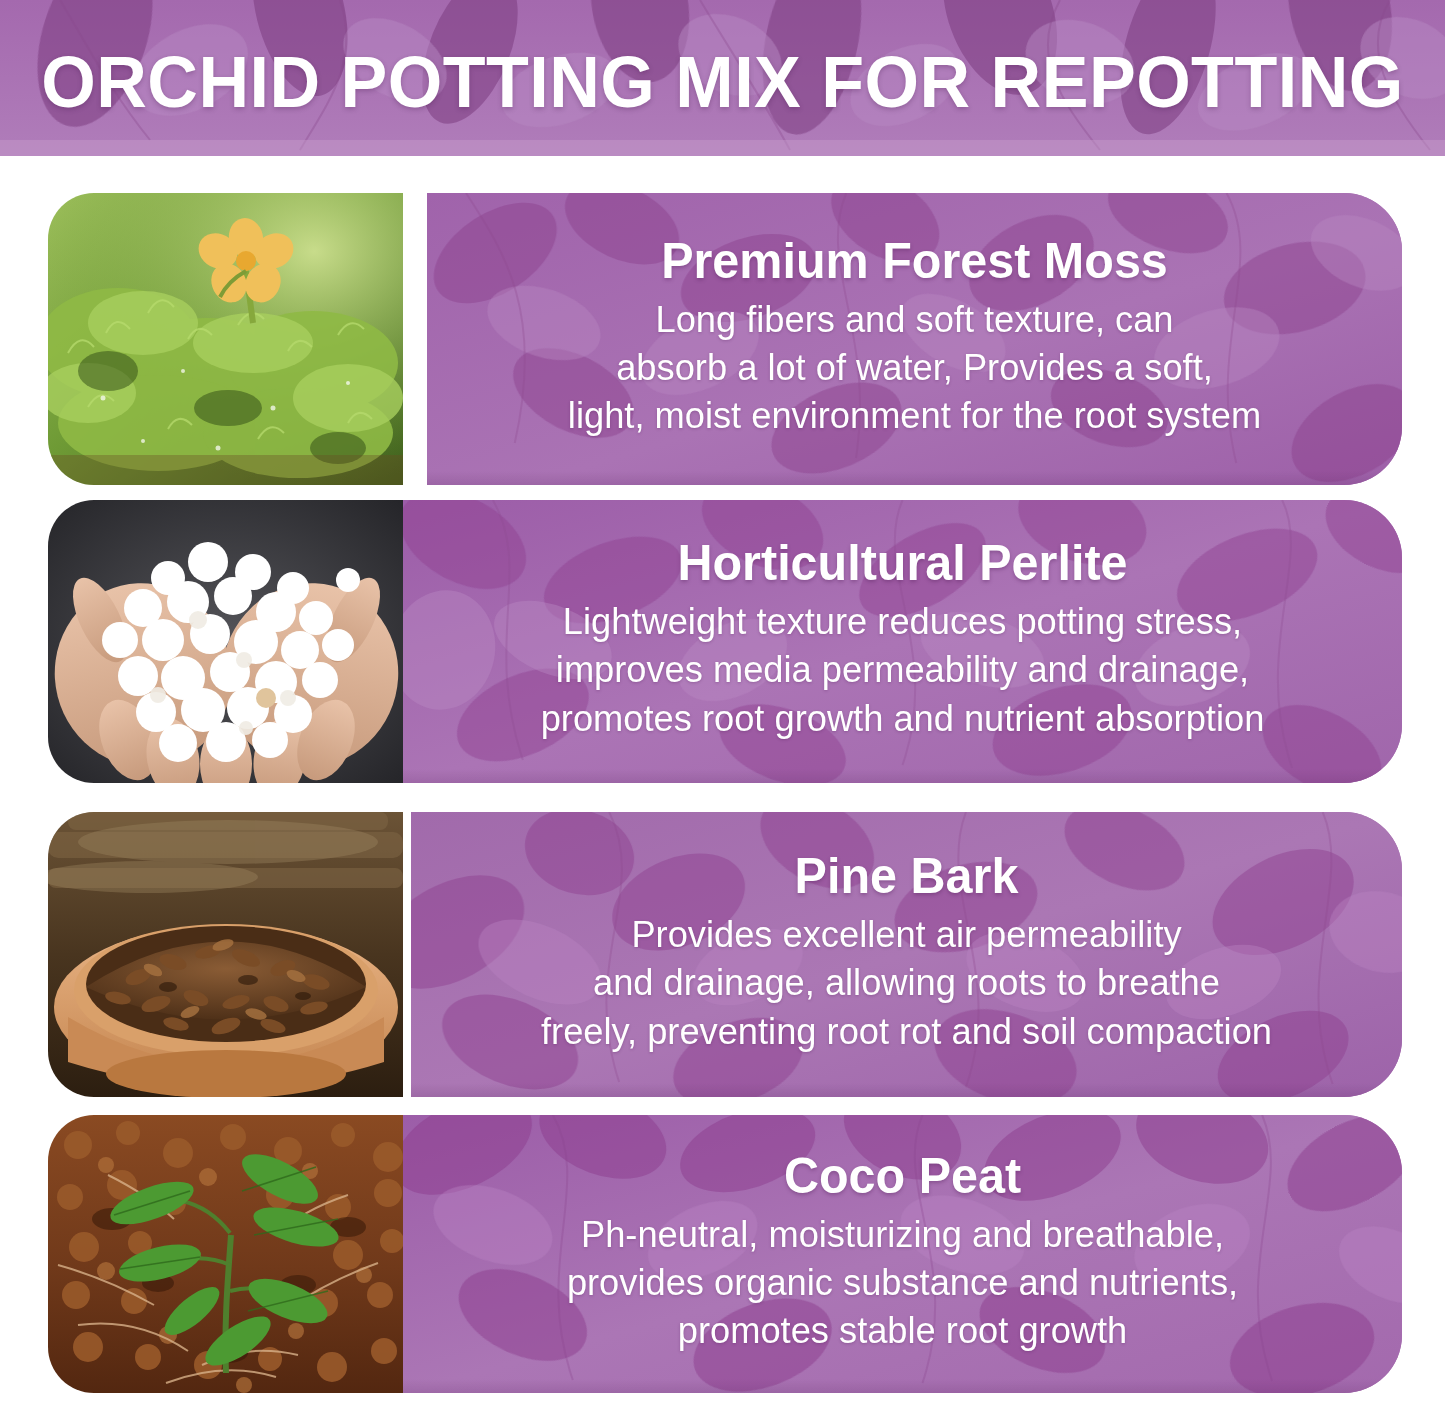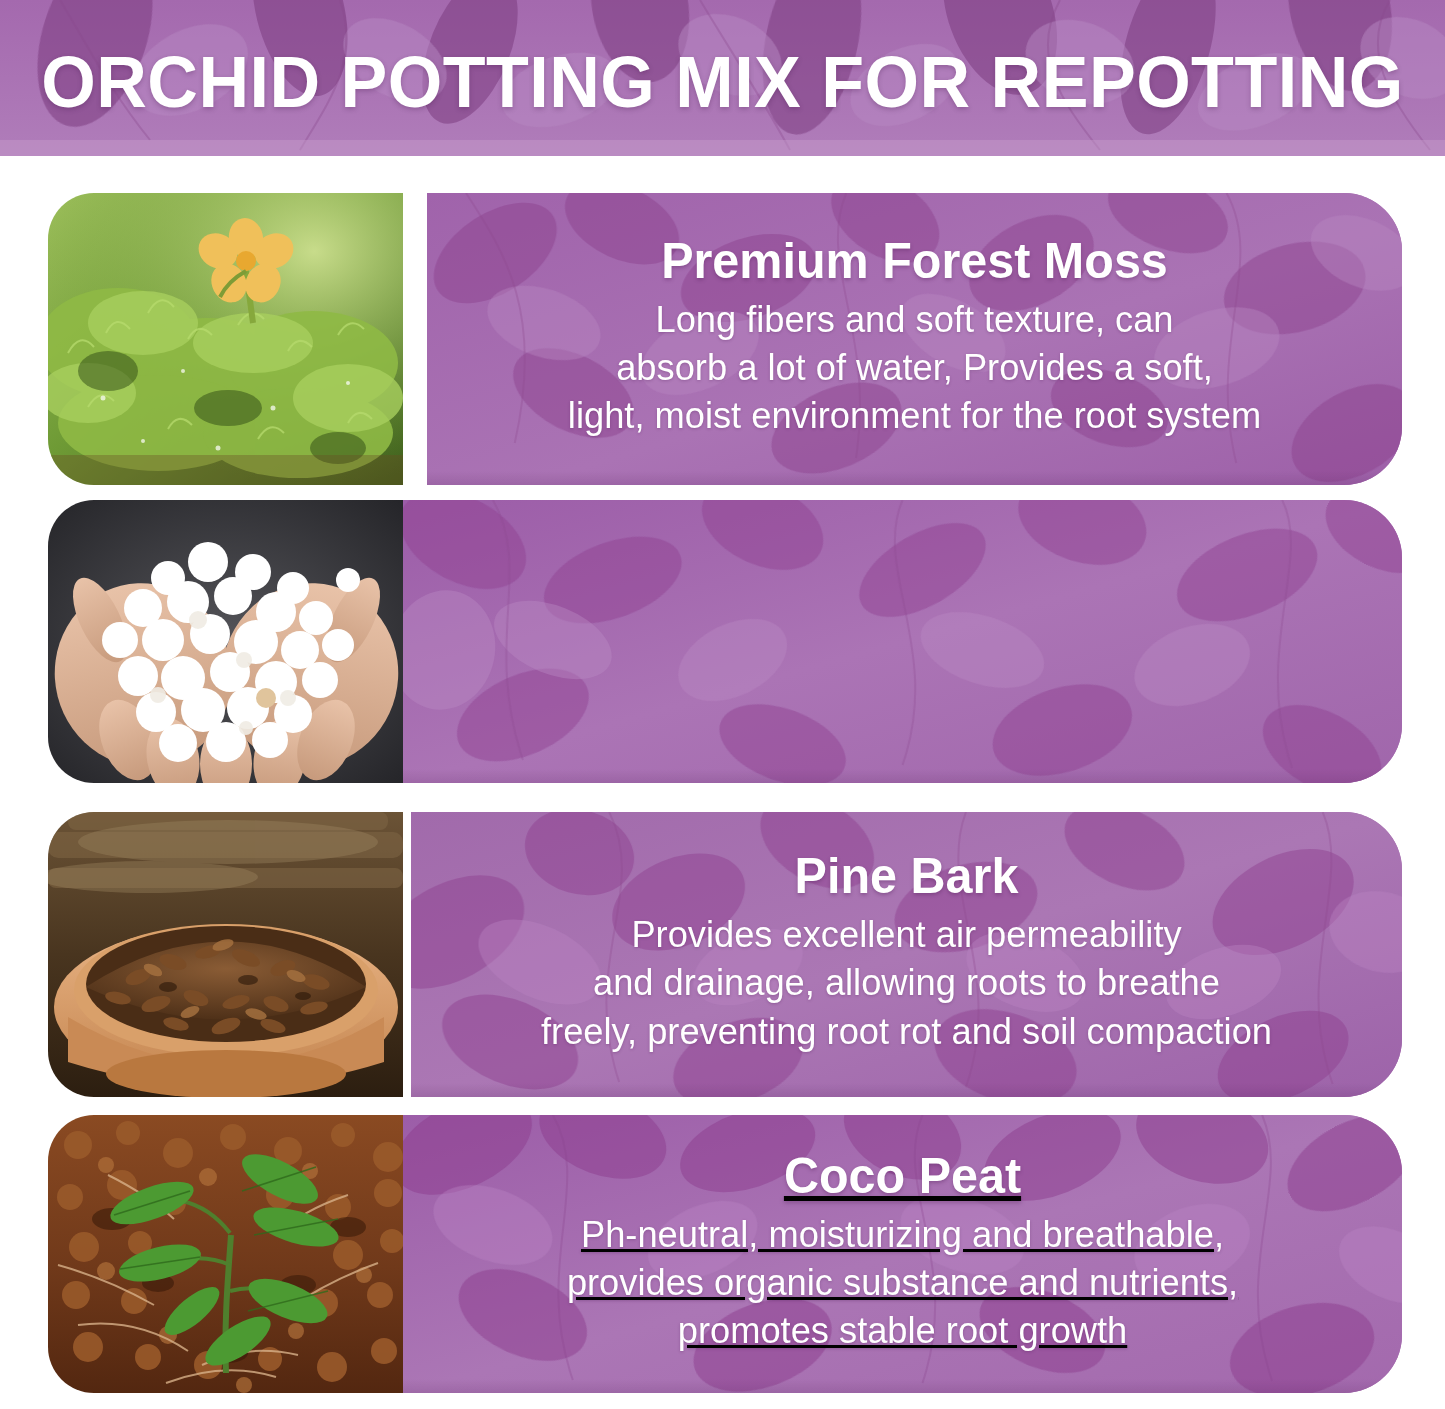--- a/index.html
+++ b/index.html
@@ -34,21 +34,21 @@
   }
 
   
   .row {
     position: absolute; left: 0; width: 1445px;
     display: flex; align-items: stretch;
   }
   .row-1 { top: 193px;  height: 292px; gap: 24px; }
   .row-2 { top: 500px;  height: 283px; }
   .row-3 { top: 812px;  height: 285px; gap: 8px; }
-  .row-4 { top: 1115px; height: 278px; text-decoration: underline; }
+  .row-4 { top: 1115px; height: 278px; }
 
   
   .thumb {
     position: relative;
     width: 355px; flex: 0 0 355px;
     margin-left: 48px;
     border-radius: 46px 0 0 46px;
     overflow: hidden;
   }
   .thumb-inner { position:absolute; inset:0; }
@@ -366,20 +366,28 @@
             <ellipse cx="40" cy="150" rx="52" ry="60" transform="rotate(12 40 150)"></ellipse>
           </g>
           <g stroke="#8f4d92" stroke-width="2" fill="none" opacity="0.3">
             <path d="M90 0 C 130 70, 80 140, 120 260"></path>
             <path d="M500 0 C 470 70, 540 150, 500 265"></path>
             <path d="M880 0 C 910 60, 850 150, 890 268"></path>
           </g>
         </svg>
       </div>
       <div class="shadow-strip"></div>
+      <div class="card-content">
+        <div class="card-title">Horticultural Perlite</div>
+        <div class="card-desc">
+          <span class="l">Lightweight texture reduces potting stress,</span>
+          <span class="l">improves media permeability and drainage,</span>
+          <span class="l">promotes root growth and nutrient absorption</span>
+        </div>
+      </div>
     </div>
   </div>
 
   <div class="row row-3">
     <div class="thumb">
       <div class="thumb-inner">
         <svg viewBox="0 0 355 285" preserveAspectRatio="none">
           <defs>
             <linearGradient id="barkbg" x1="0" y1="0" x2="0" y2="1">
               <stop offset="0%" stop-color="#6b5336"></stop>

